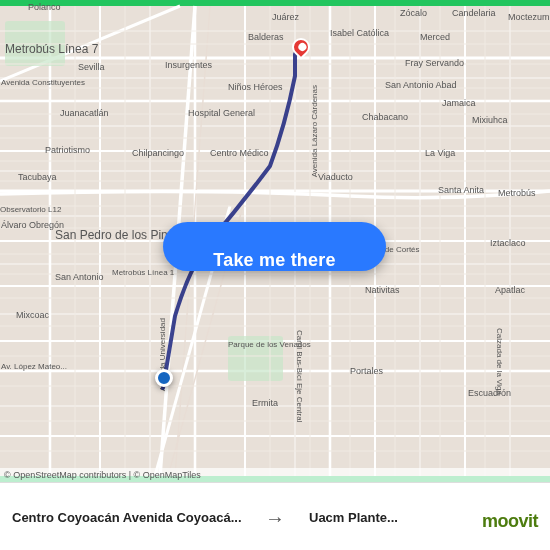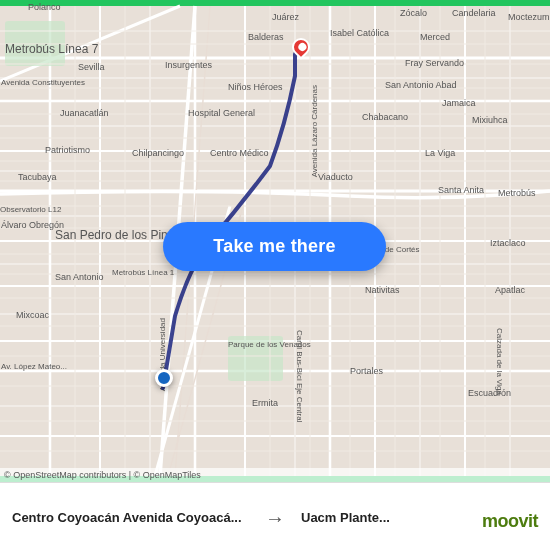--- a/index.html
+++ b/index.html
@@ -37,21 +37,21 @@
     
     .take-me-there-btn {
       position: absolute;
       top: 222px;
       left: 163px;
       width: 223px;
       height: 49px;
       background: #2979ff;
       border-radius: 28px;
       display: flex;
-      align-items: center;
+      align-items: flex-end;
       justify-content: center;
       cursor: pointer;
       box-shadow: 0 4px 12px rgba(0,0,0,0.3);
       z-index: 10;
     }
     .take-me-there-btn span {
       color: white;
       font-size: 18px;
       font-weight: 600;
       letter-spacing: 0.2px;
@@ -110,21 +110,21 @@
     }
 
     
     .bottom-bar {
       background: white;
       height: 68px;
       display: flex;
       align-items: center;
       padding: 0 12px;
       border-top: 1px solid #ddd;
-      gap: 16px;
+      gap: 24px;
     }
 
     .route-from {
       flex: 1;
       min-width: 0;
     }
 
     .route-label {
       font-size: 13px;
       font-weight: 600;

